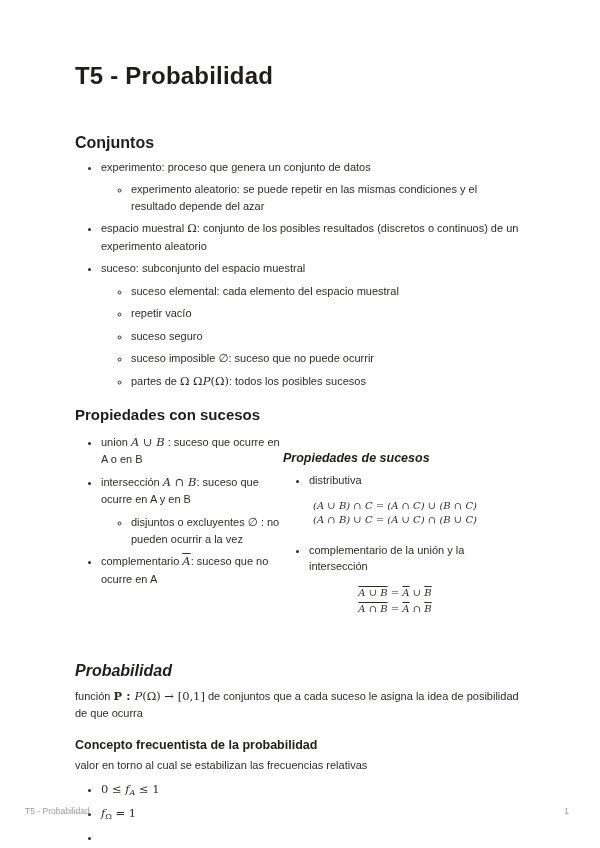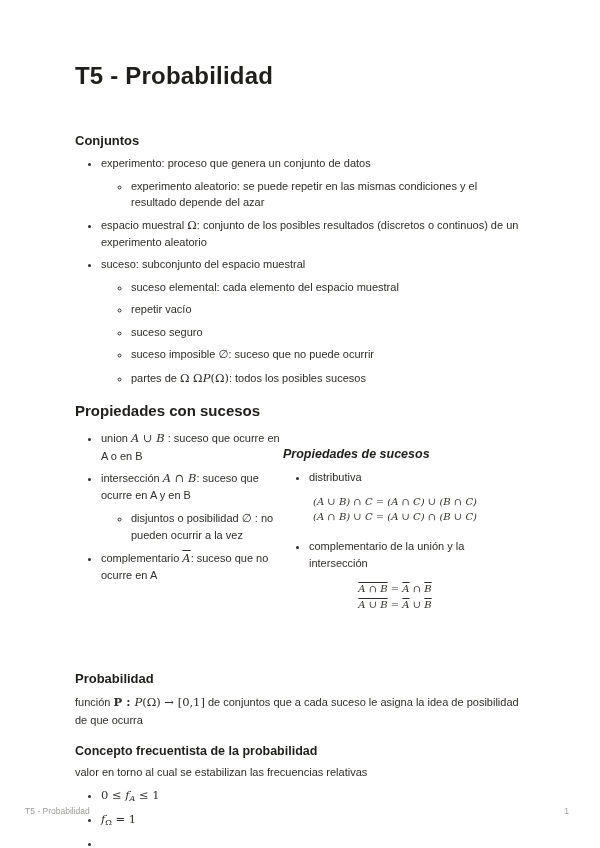--- a/index.html
+++ b/index.html
@@ -6,22 +6,22 @@
   * { box-sizing:border-box; }
   .page {
     position:relative; width:600px; height:848px; overflow:hidden;
     background:#ffffff; color:#2f2d28;
     font-family:"Liberation Sans", sans-serif; font-size:11px;
   }
   .content { padding:62px 75px 0 75px; }
 
   h1,h2,h3,h4 { color:#1f1e1b; font-family:"Liberation Sans", sans-serif; }
   h1 { font-size:24px; line-height:1.2; margin:0; letter-spacing:0.2px; }
-  h2 { font-size:13px; line-height:1.25; margin:42px 0 6px 0; }
-  h2.tight { margin-top:44px; }
+  h2 { font-size:16px; line-height:1.25; margin:42px 0 6px 0; }
+  h2.tight { margin-top:30px;font-style:italic; }
   h3 { font-size:15px;  line-height:1.3; margin:14px 0 4px 0; }
   h4 { font-size:12.5px; line-height:1.3; margin:0 0 4px 0; }
 
   p { margin:4px 0; line-height:1.6; }
 
   ul.lvl1 { list-style:disc; margin:4px 0 0 0; padding-left:26px; }
   ul.lvl1 > li { margin:6px 0; line-height:1.5; }
   ul.lvl2 { list-style:circle; margin:6px 0 2px 0; padding-left:30px; }
   ul.lvl2 > li { margin:6px 0; line-height:1.5; }
 
@@ -88,21 +88,21 @@
     <div class="cols">
       <div class="col-left">
         <ul class="lvl1">
           <li>
             <span>union </span><span class="mi">A ∪ B</span><span> : suceso que ocurre en A o en B</span>
           </li>
           <li>
             <span>intersección </span><span class="mi">A ∩ B</span><span>: suceso que ocurre en A y en B</span>
             <ul class="lvl2">
               <li>
-                <span>disjuntos o  posibilidad </span><span class="m">∅</span><span> : no pueden ocurrir a la vez</span>
+                <span>disjuntos o  excluyentes </span><span class="m">∅</span><span> : no pueden ocurrir a la vez</span>
               </li>
             </ul>
           </li>
           <li>
             <span>complementario </span><span class="mi ovl">A</span><span>: suceso que no ocurre en A</span>
           </li>
         </ul>
       </div>
 
       <div class="col-right">
@@ -111,22 +111,22 @@
           <li><span>distributiva</span></li>
         </ul>
         <div class="formula">
           <div class="line mi">(A ∪ B) ∩ C = (A ∩ C) ∪ (B ∩ C)</div>
           <div class="line mi">(A ∩ B) ∪ C = (A ∪ C) ∩ (B ∪ C)</div>
         </div>
         <ul class="lvl1">
           <li><span>complementario de la unión y la intersección</span></li>
         </ul>
         <div class="formula">
+          <div class="line"><span class="mi ovl">A ∪ B</span><span class="mi"> = </span><span class="mi ovl">A</span><span class="mi"> ∪ </span><span class="mi ovl">B</span></div>
           <div class="line"><span class="mi ovl">A ∩ B</span><span class="mi"> = </span><span class="mi ovl">A</span><span class="mi"> ∩ </span><span class="mi ovl">B</span></div>
-          <div class="line"><span class="mi ovl">A ∪ B</span><span class="mi"> = </span><span class="mi ovl">A</span><span class="mi"> ∪ </span><span class="mi ovl">B</span></div>
         </div>
       </div>
     </div>
 
     <h2 class="tight">Probabilidad</h2>
     <p><span>función </span><span class="mb">P : </span><span class="mi">P</span><span class="m">(Ω) → [0,1]</span><span> de conjuntos que a cada suceso le asigna la idea de posibilidad de que ocurra</span></p>
 
     <h4 style="margin-top:14px;">Concepto frecuentista de la probabilidad</h4>
     <p>valor en torno al cual se estabilizan las frecuencias relativas</p>
 

